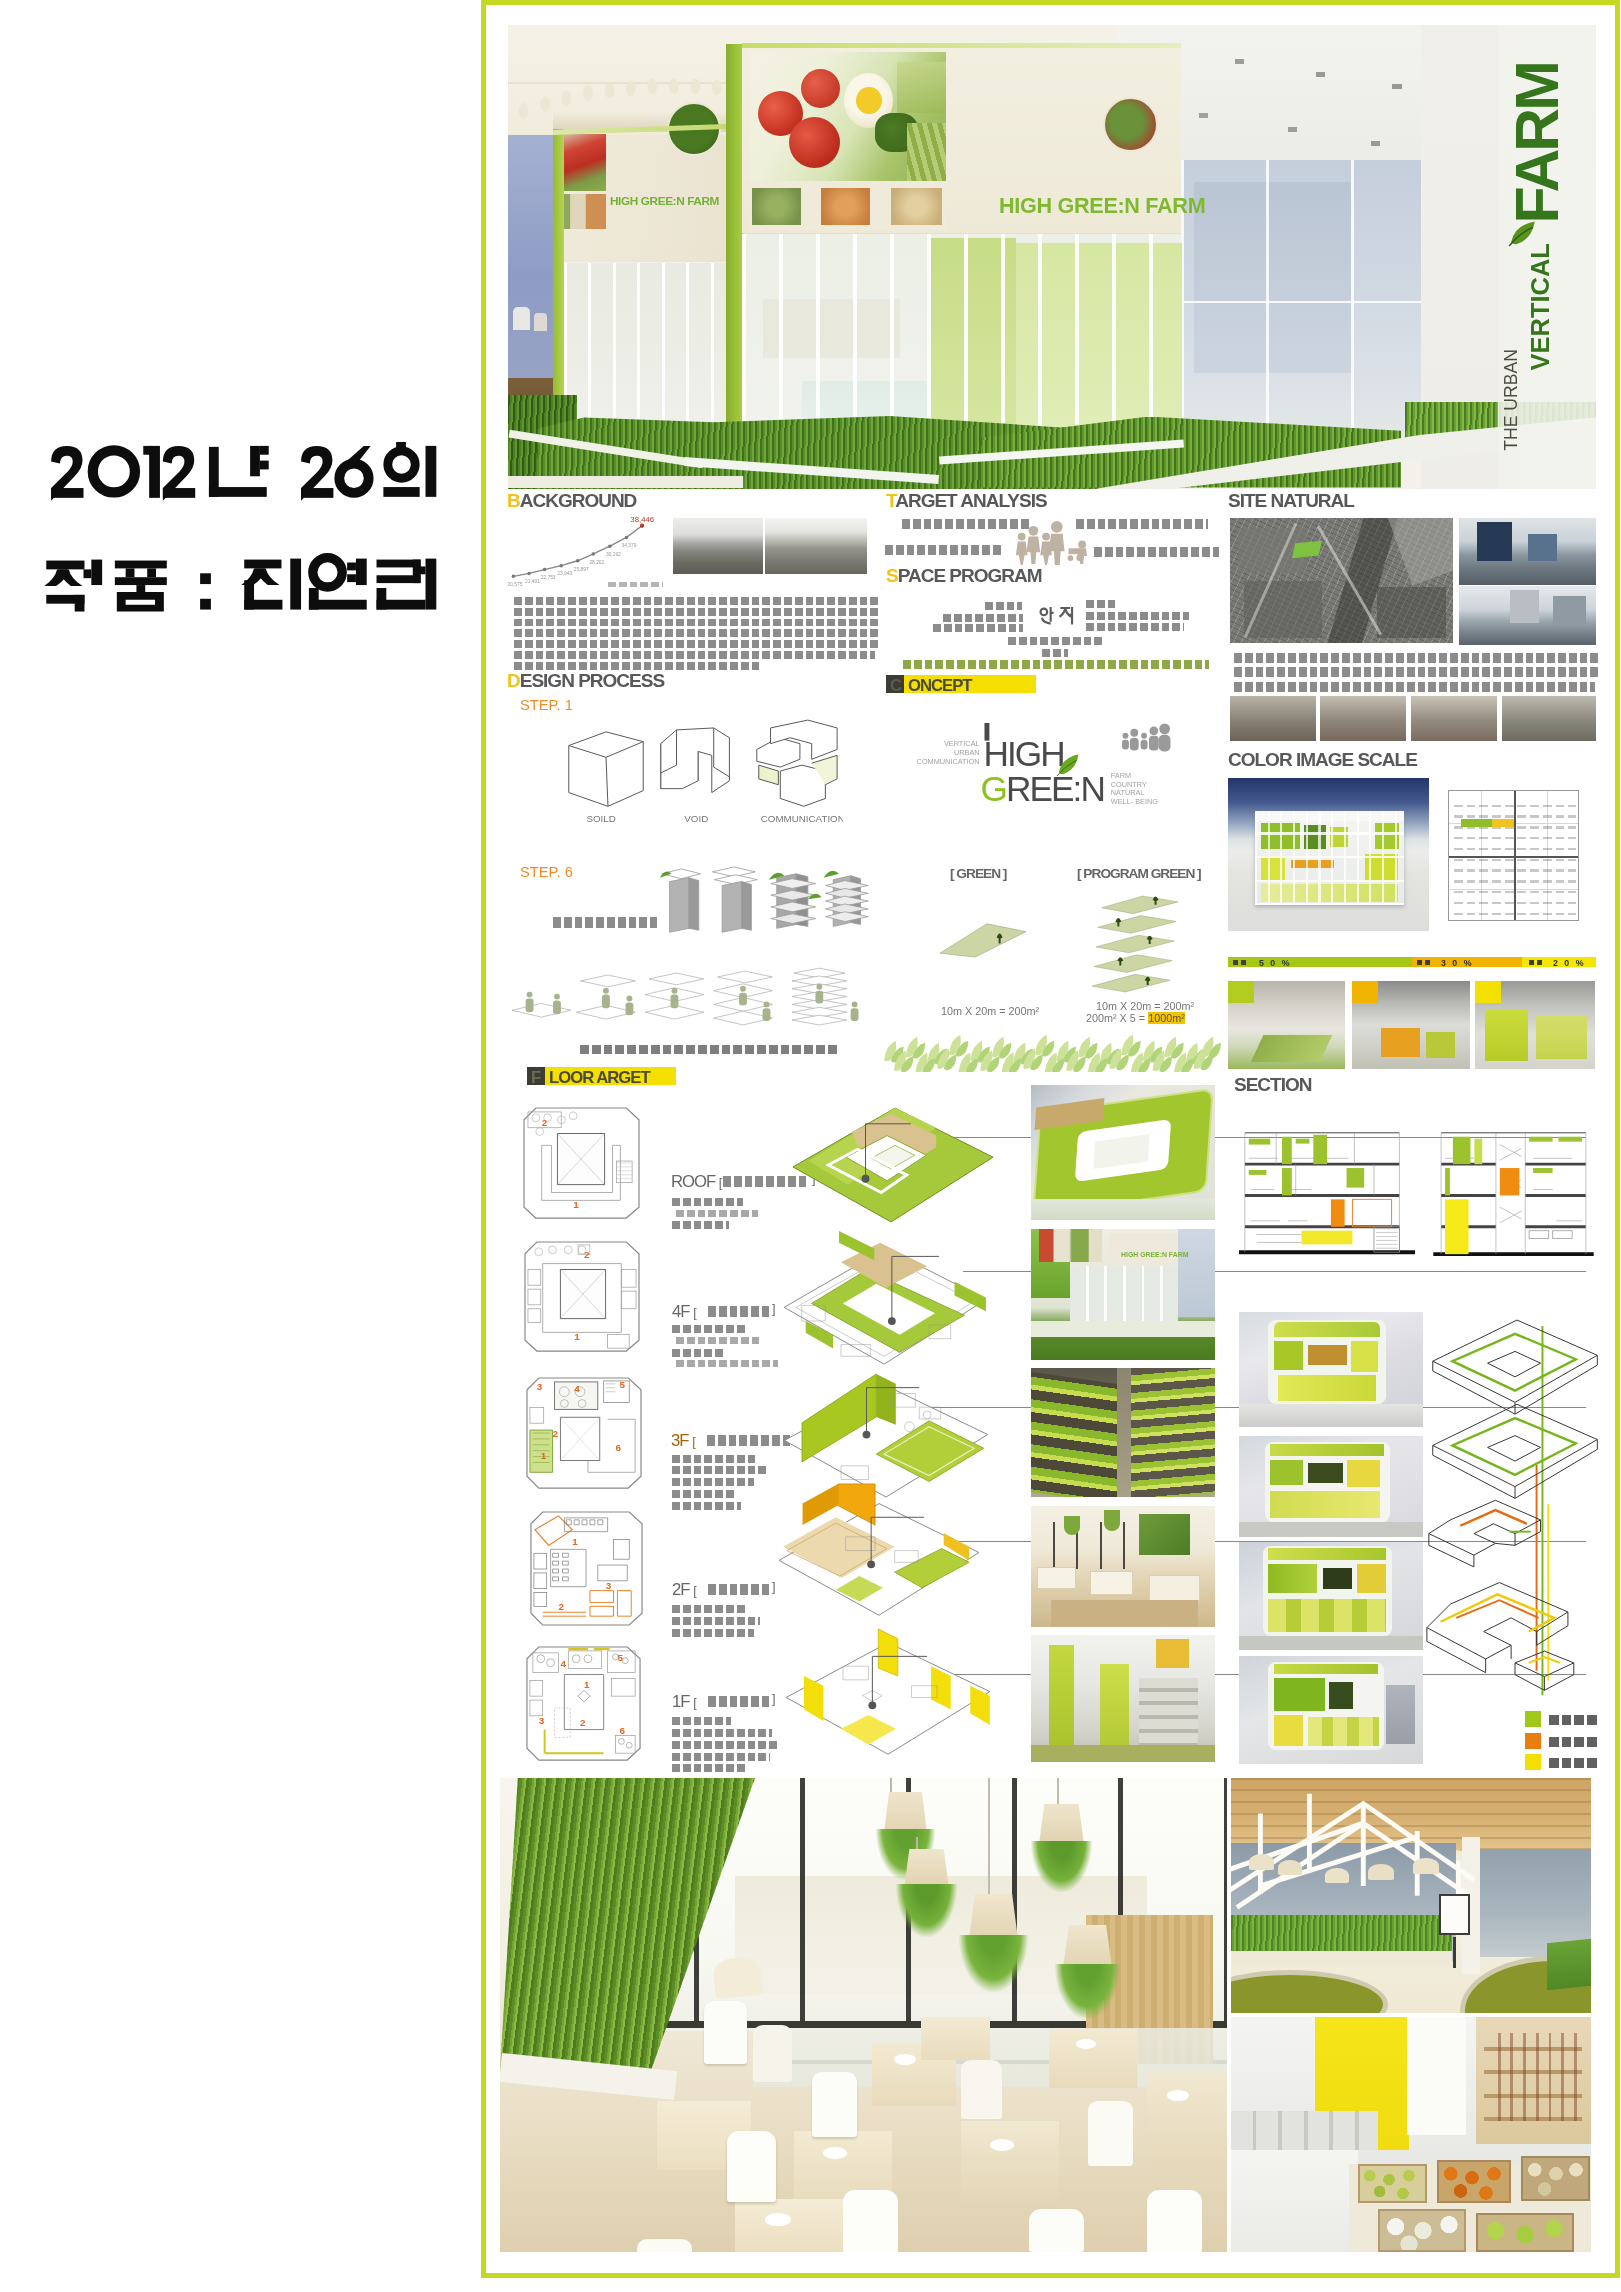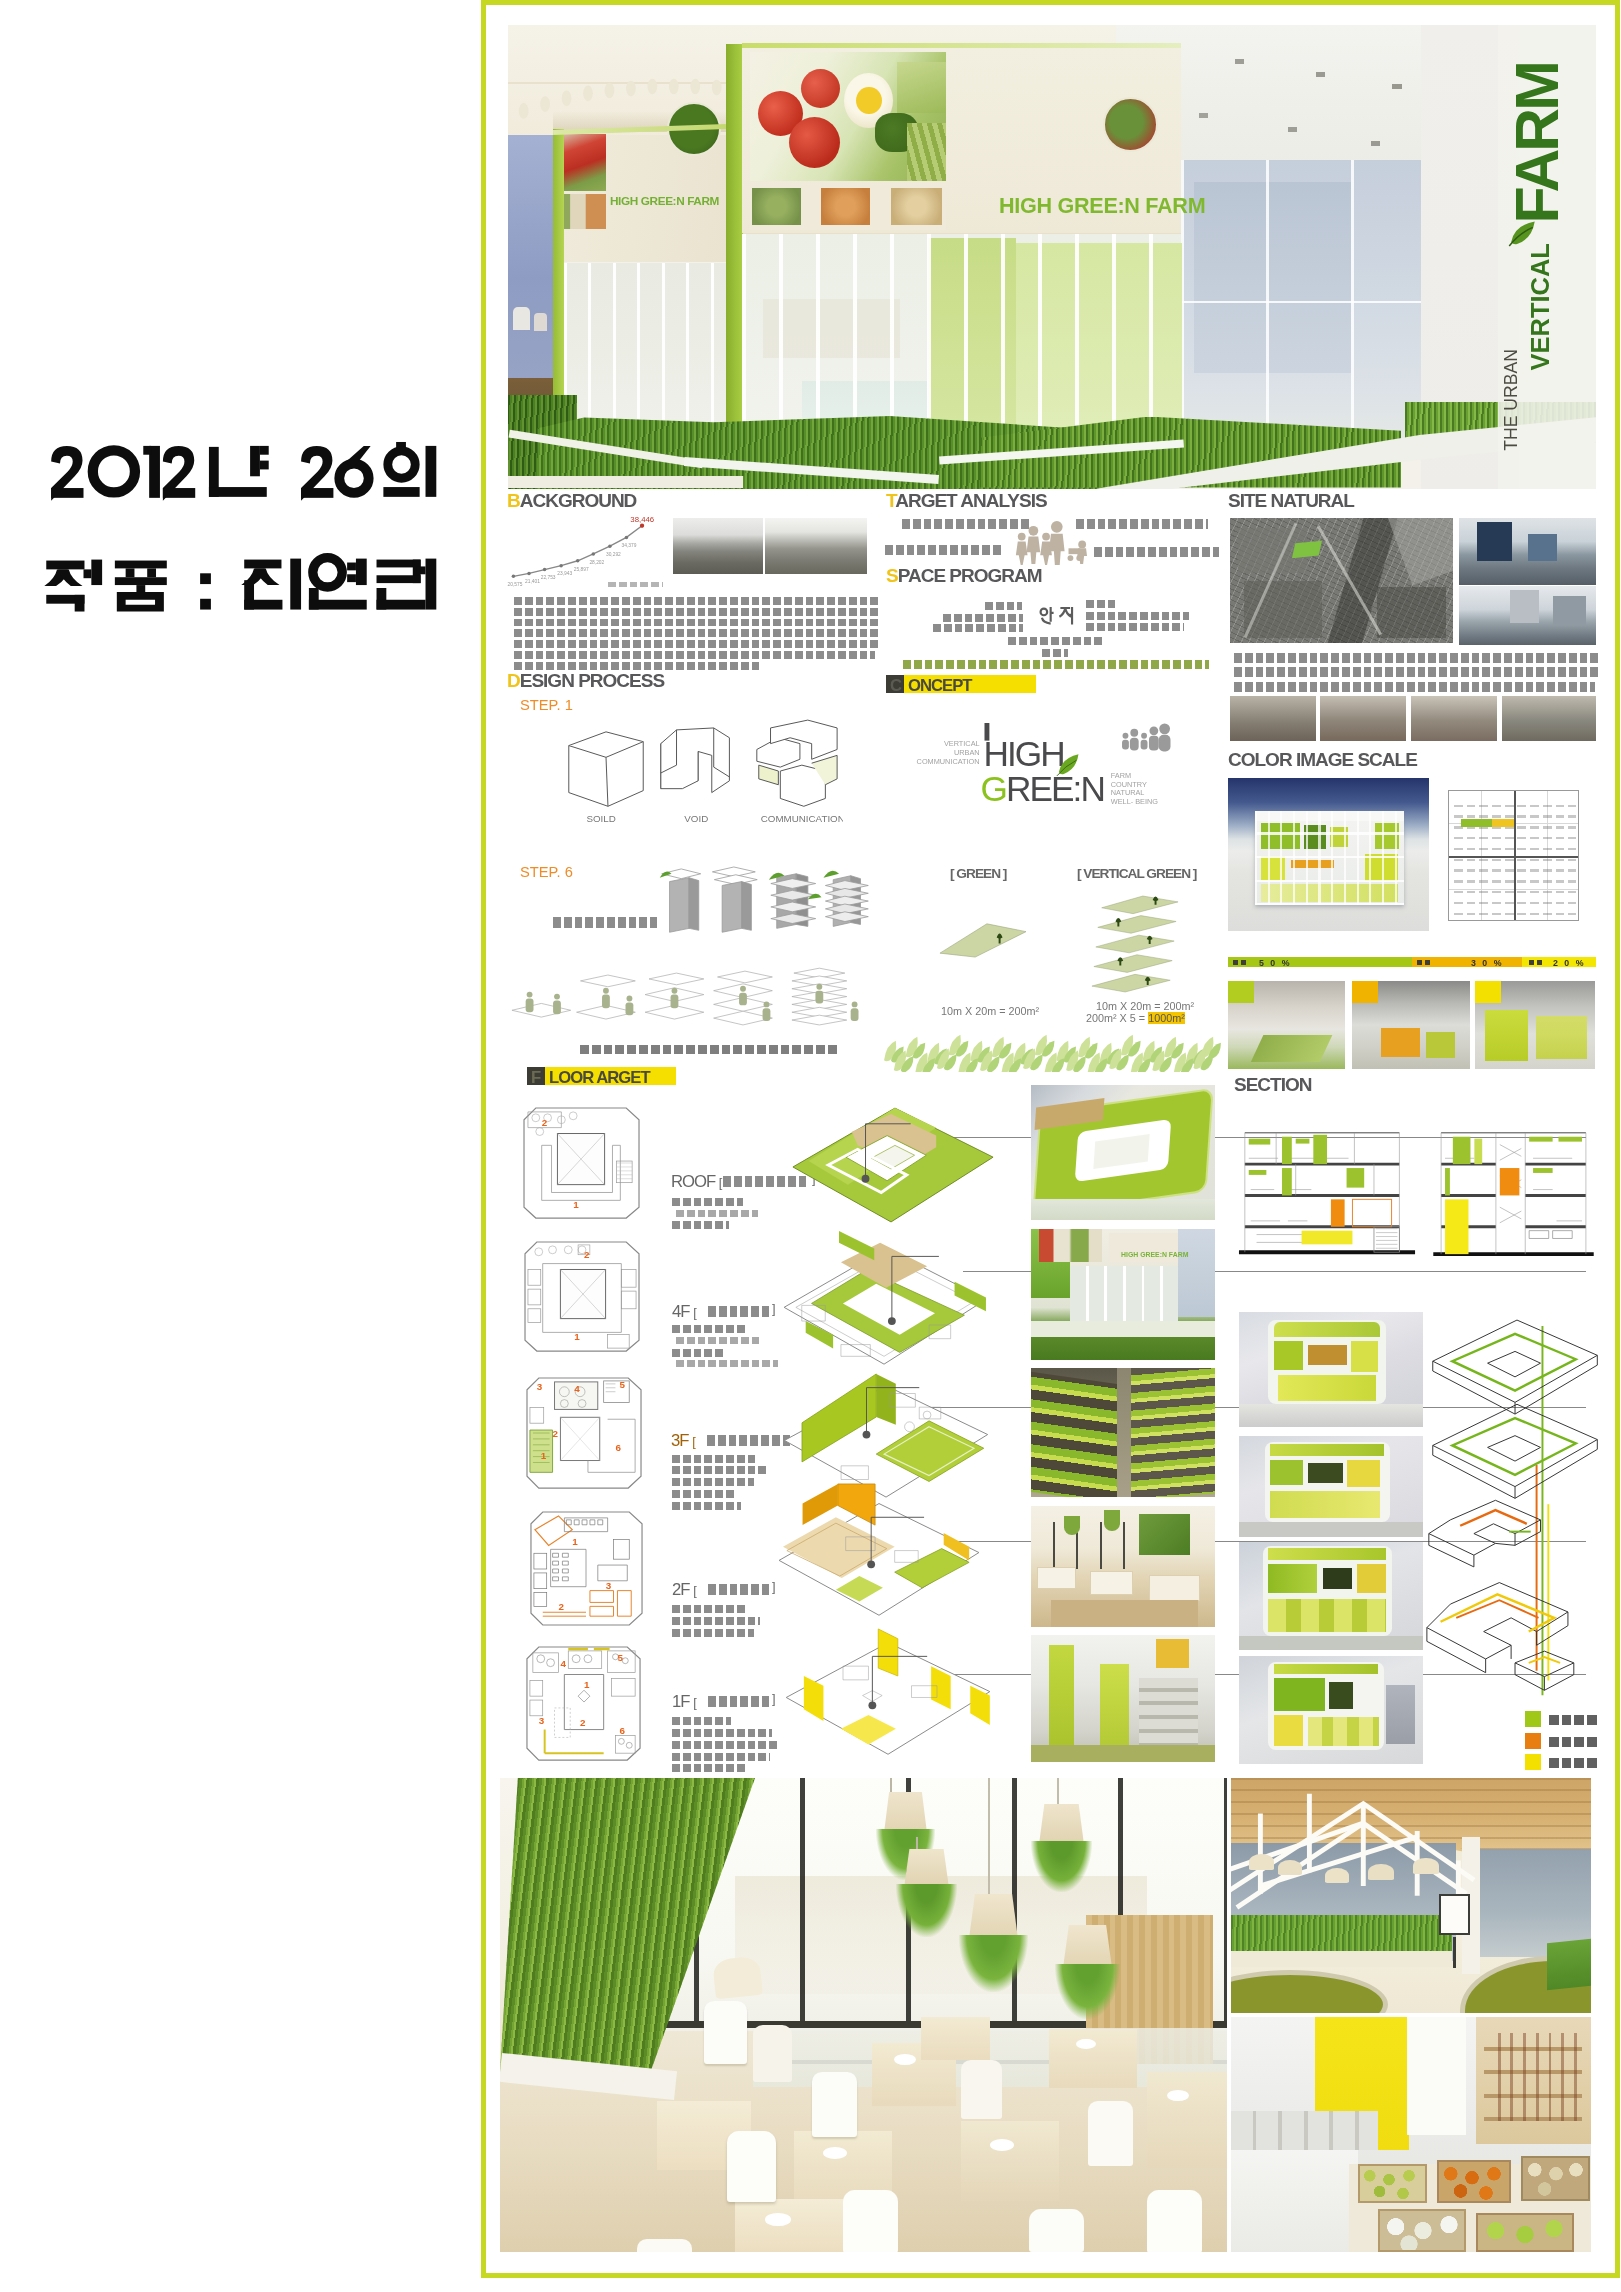--- a/index.html
+++ b/index.html
@@ -468,21 +468,21 @@
           <rect x="243.5" y="17" width="7" height="10" rx="3"></rect>
 <circle cx="257" cy="8" r="4.5"></circle>
           <rect x="252" y="13" width="10" height="15" rx="4"></rect>
 <circle cx="268" cy="6" r="5.5"></circle>
           <rect x="262" y="12" width="12" height="17" rx="5"></rect>
 </g>
 </g>
 </svg>
 
 <div class="abs title" style="left:950px;top:866px;font-size:13.7px;color:#666;">[ GREEN ]</div>
-<div class="abs title" style="left:1077px;top:866px;font-size:13.7px;color:#666;">[ VERTICAL GREEN ]</div>
+<div class="abs title" style="left:1077px;top:866px;font-size:13.7px;color:#666;">[ PROGRAM GREEN ]</div>
 
 <svg class="abs" style="left:936px;top:916px;" width="93" height="44" viewBox="0 0 95 45">
 <path d="M4 38 L52 8 L92 16 L40 42 Z" fill="#ccd6a4" stroke="#9aa57c" stroke-width=".6"></path>
 <path d="M62 22 q3 -8 6 0 l-2 1 v5 h-2 v-5 Z" fill="#2d4a14"></path>
 </svg>
 
 <svg class="abs" style="left:1088px;top:894px;" width="93" height="100" viewBox="0 0 95 102">
 <g fill="#ccd6a4" stroke="#9aa57c" stroke-width=".5">
 <path d="M14 14 L56 2 L92 8 L46 20 Z"></path>
 <path d="M10 34 L54 22 L90 28 L44 40 Z"></path>
@@ -599,21 +599,21 @@
   <div class="abs" style="left:11.8px;top:28px;width:31px;height:7.8px;background:#8fbe2a;"></div>
   <div class="abs" style="left:43px;top:28px;width:21.6px;height:7.8px;background:#f0c420;"></div>
 </div>
 
 <div class="abs" style="left:1228px;top:957px;width:184px;height:9.8px;background:#a6c814;"></div>
 <div class="abs" style="left:1412px;top:957px;width:110px;height:9.8px;background:#f0b400;"></div>
 <div class="abs" style="left:1522px;top:957px;width:74px;height:9.8px;background:#f3e600;"></div>
 <div class="abs" style="left:1233px;top:960px;width:12.7px;height:4.9px;background:repeating-linear-gradient(90deg,#3f3f38 0 4.9px,rgba(0,0,0,0) 4.9px 7.8px);"></div>
 <div class="abs" style="left:1259px;top:958px;font-size:8.8px;color:#333;letter-spacing:2px;font-weight:bold;">5 0 %</div>
 <div class="abs" style="left:1417px;top:960px;width:12.7px;height:4.9px;background:repeating-linear-gradient(90deg,#3f3f38 0 4.9px,rgba(0,0,0,0) 4.9px 7.8px);"></div>
-<div class="abs" style="left:1441px;top:958px;font-size:8.8px;color:#333;letter-spacing:2px;font-weight:bold;margin-left:30px;">3 0 %</div>
+<div class="abs" style="left:1441px;top:958px;font-size:8.8px;color:#333;letter-spacing:2px;font-weight:bold;">3 0 %</div>
 <div class="abs" style="left:1529px;top:960px;width:12.7px;height:4.9px;background:repeating-linear-gradient(90deg,#3f3f38 0 4.9px,rgba(0,0,0,0) 4.9px 7.8px);"></div>
 <div class="abs" style="left:1553px;top:958px;font-size:8.8px;color:#333;letter-spacing:2px;font-weight:bold;">2 0 %</div>
 
 <div class="abs" style="left:1228px;top:981px;width:117px;height:88px;background:linear-gradient(180deg,#b8b4ac 0%,#d8d4cc 30%,#e8e6e0 55%,#cfd8b8 75%,#9ab85c 100%);">
   <div class="abs" style="left:0;top:0;width:25.5px;height:21.6px;background:#b2cc20;"></div>
   <div class="abs" style="left:29px;top:54px;width:69px;height:27.4px;background:linear-gradient(100deg,#8fae4a,#b3cc6a);transform:skewX(-25deg);"></div>
 </div>
 <div class="abs" style="left:1352px;top:981px;width:118px;height:88px;background:linear-gradient(180deg,#8a8a88 0%,#b8b8b4 25%,#dcdcd8 50%,#d0d0c8 75%,#c0c0b4 100%);">
   <div class="abs" style="left:0;top:0;width:25.5px;height:21.6px;background:#f0b400;"></div>
   <div class="abs" style="left:29px;top:47px;width:39px;height:29px;background:#e8a020;"></div>

